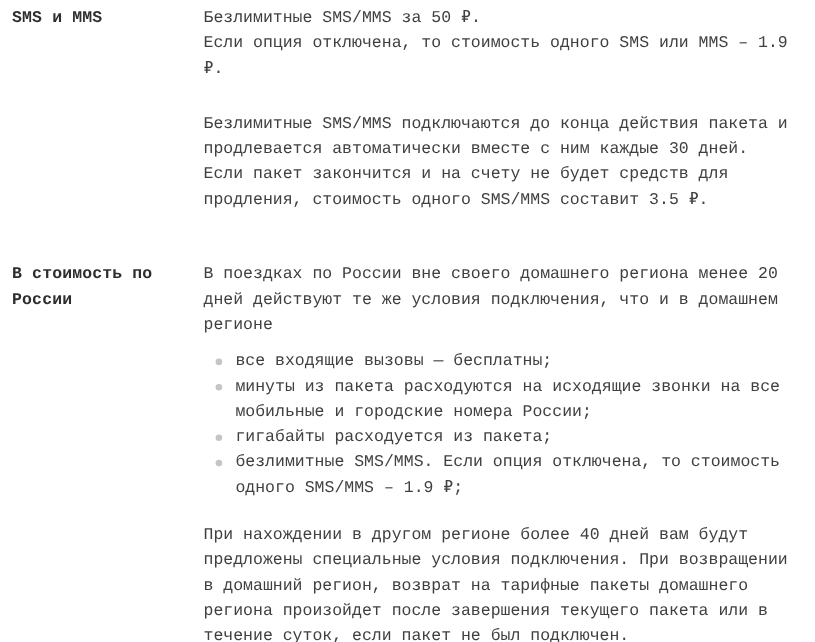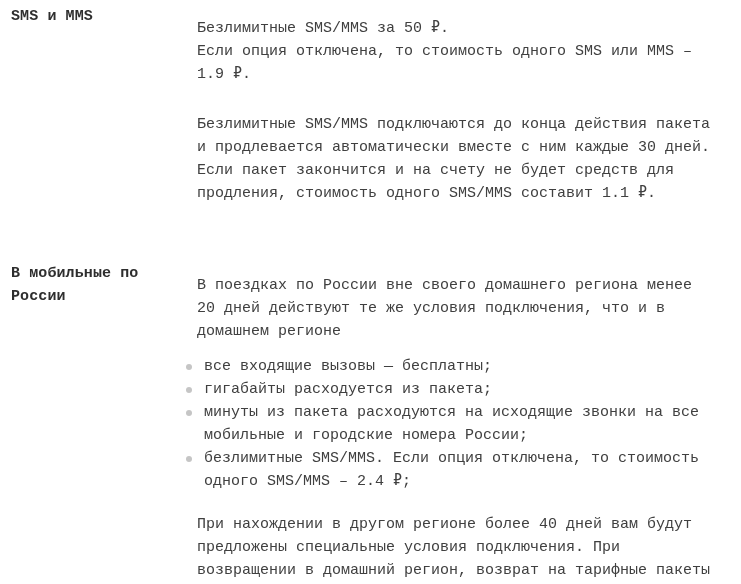--- a/index.html
+++ b/index.html
@@ -38,32 +38,32 @@
     letter-spacing: 0.1px;
   }
   .col-body {
     flex: 1 1 auto;
     min-width: 0;
     font-size: 15px;
     line-height: 23px;
     color: #404040;
   }
   .para {
-    margin: 12px;
+    margin: 0;
     white-space: pre-line;
   }
   .para-gap {
     margin-top: 27px;
   }
   .para-gap-small {
     margin-top: 20px;
   }
   .bullet-list {
     list-style: none;
-    margin: 0;
+    margin: 10px;
     padding: 0;
   }
   .bullet-list li {
     display: flex;
     align-items: flex-start;
   }
   .dot {
     width: 6px;
     height: 6px;
     border-radius: 50%;
@@ -82,45 +82,45 @@
 <main class="page">
 
   <section class="row">
     <div class="col-head">
       <h2 class="section-title">SMS и MMS</h2>
     </div>
     <div class="col-body">
       <p class="para">Безлимитные SMS/MMS за 50 ₽.
 Если опция отключена, то стоимость одного SMS или MMS – 1.9 ₽.</p>
       <p class="para para-gap">Безлимитные SMS/MMS подключаются до конца действия пакета и продлевается автоматически вместе с ним каждые 30 дней.
-Если пакет закончится и на счету не будет средств для продления, стоимость одного SMS/MMS составит 1.1 ₽.</p>
+Если пакет закончится и на счету не будет средств для продления, стоимость одного SMS/MMS составит 3.5 ₽.</p>
     </div>
   </section>
 
   <section class="row">
     <div class="col-head">
-      <h2 class="section-title">В мобильные по России</h2>
+      <h2 class="section-title">В стоимость по России</h2>
     </div>
     <div class="col-body">
       <p class="para">В поездках по России вне своего домашнего региона менее 20 дней действуют те же условия подключения, что и в домашнем регионе</p>
       <ul class="bullet-list">
         <li>
           <span class="dot"></span>
           <span class="li-text">все входящие вызовы — бесплатны;</span>
         </li>
         <li>
           <span class="dot"></span>
+          <span class="li-text">минуты из пакета расходуются на исходящие звонки на все мобильные и городские номера России;</span>
+        </li>
+        <li>
+          <span class="dot"></span>
           <span class="li-text">гигабайты расходуется из пакета;</span>
         </li>
         <li>
           <span class="dot"></span>
-          <span class="li-text">минуты из пакета расходуются на исходящие звонки на все мобильные и городские номера России;</span>
-        </li>
-        <li>
-          <span class="dot"></span>
-          <span class="li-text">безлимитные SMS/MMS. Если опция отключена, то стоимость одного SMS/MMS – 2.4 ₽;</span>
+          <span class="li-text">безлимитные SMS/MMS. Если опция отключена, то стоимость одного SMS/MMS – 1.9 ₽;</span>
         </li>
       </ul>
       <p class="para para-gap-small">При нахождении в другом регионе более 40 дней вам будут предложены специальные условия подключения. При возвращении в домашний регион, возврат на тарифные пакеты домашнего региона произойдет после завершения текущего пакета или в течение суток, если пакет не был подключен.</p>
     </div>
   </section>
 
 </main>
 
 </body></html>

